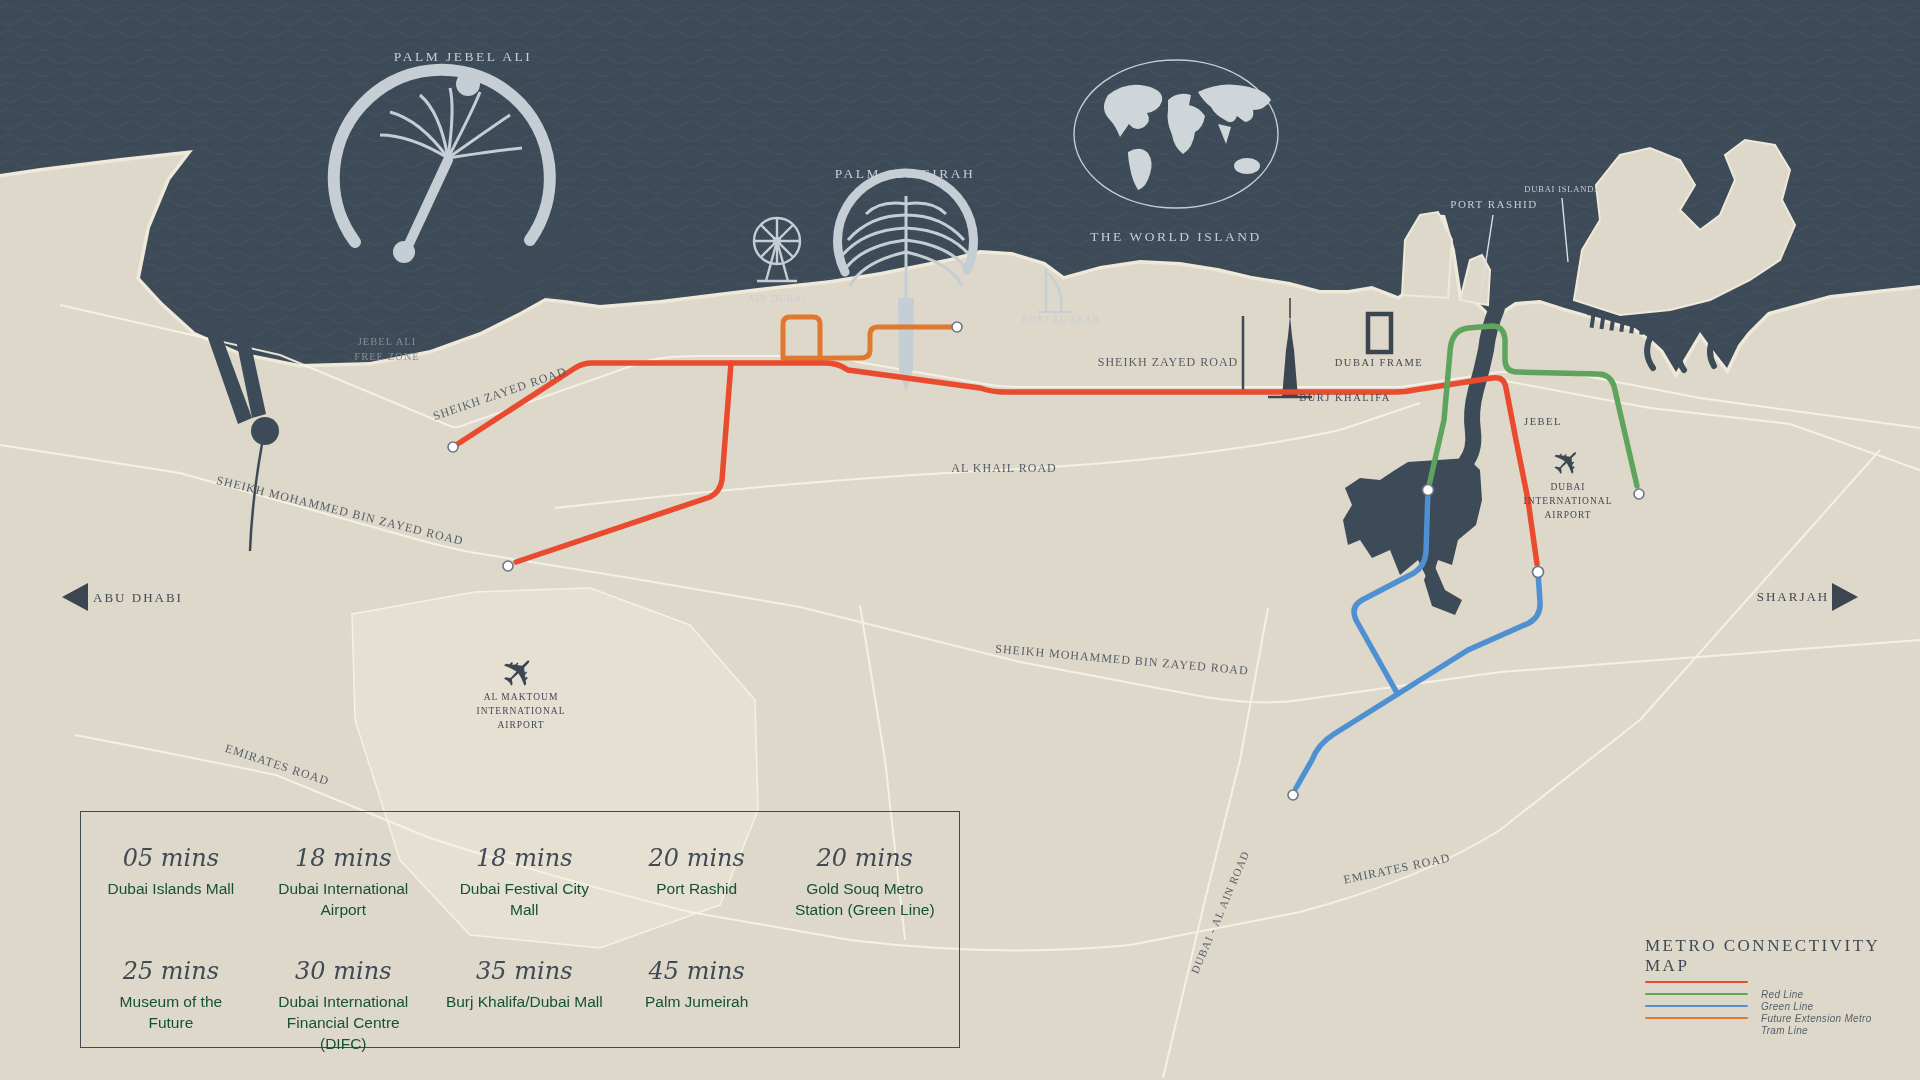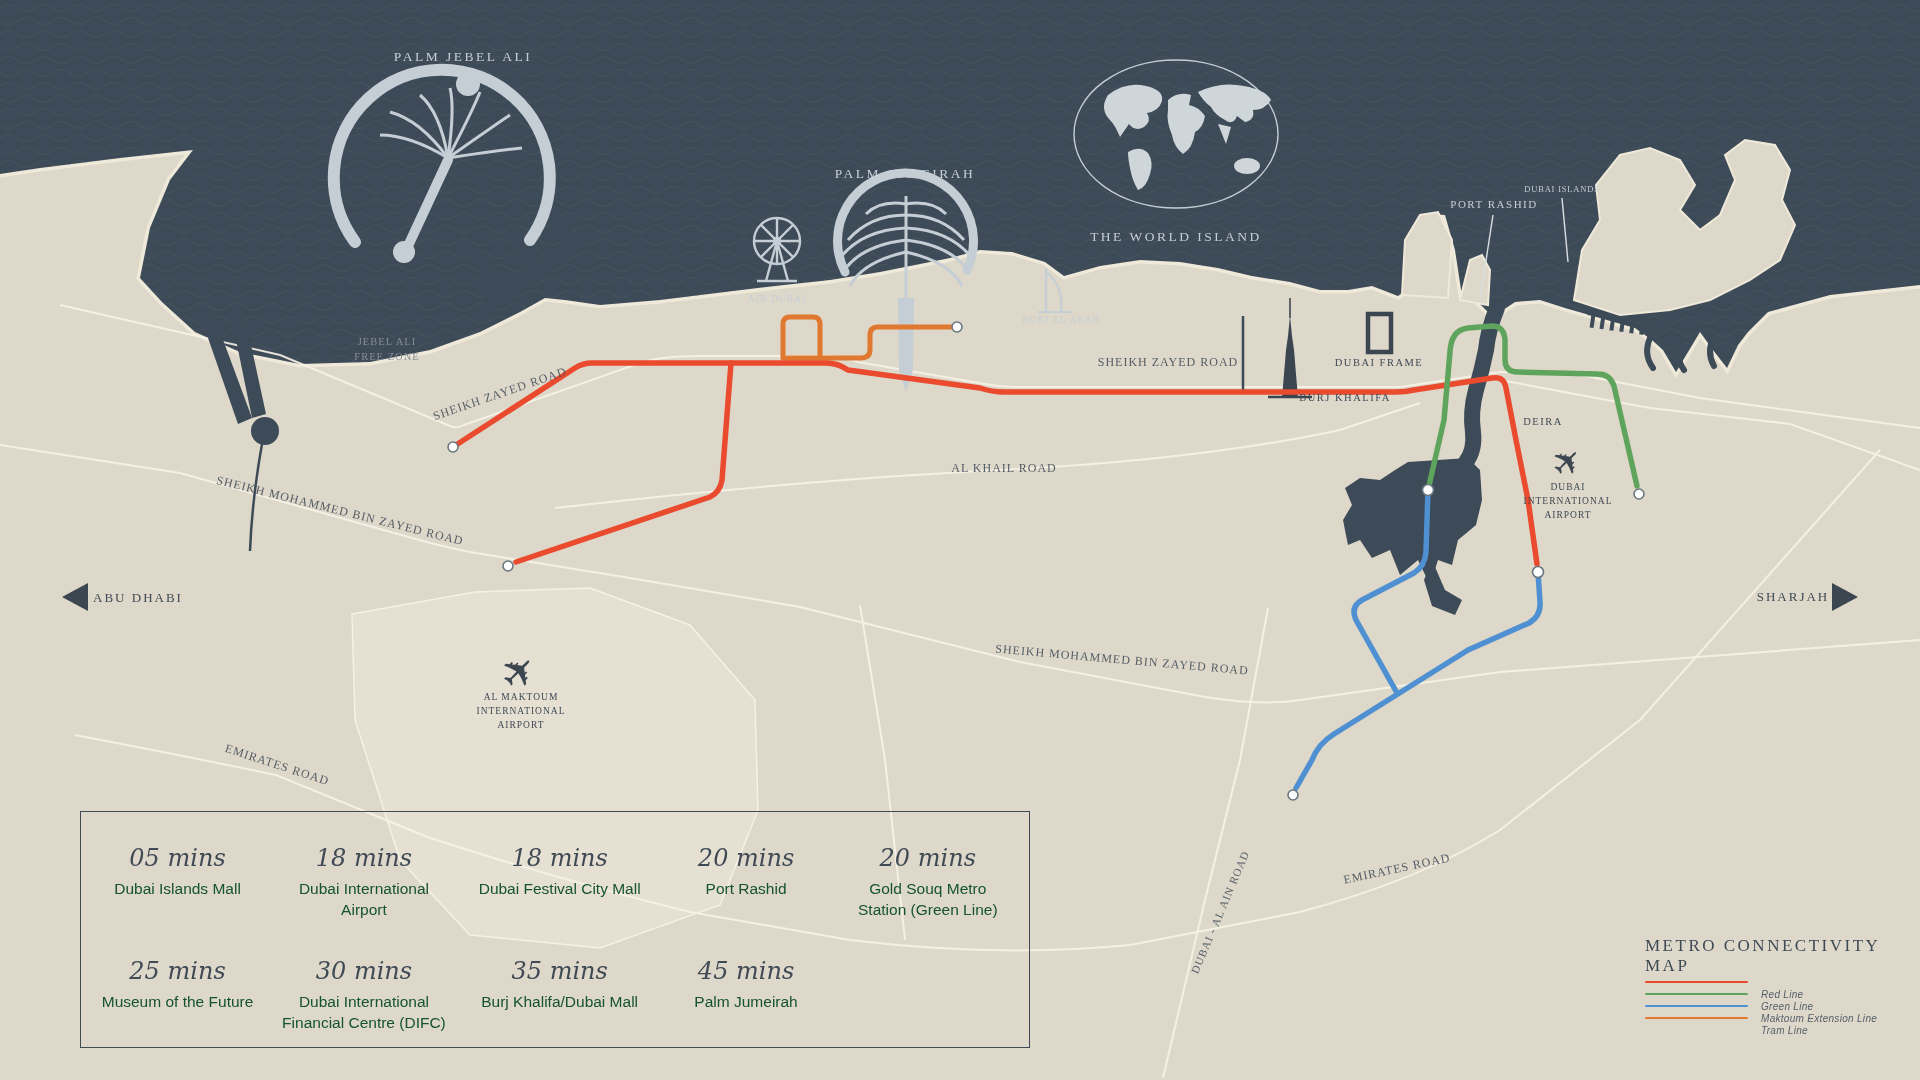--- a/index.html
+++ b/index.html
@@ -10,21 +10,21 @@
        color:#3f4a55;letter-spacing:1.5px;font-size:12px;text-align:center;}
   .lbl.multi{white-space:pre-line;line-height:1.45;}
   .sea-lbl{color:#c6ced5;}
   .big{font-size:13.5px;letter-spacing:2.5px;}
   .tiny{font-size:9.5px;letter-spacing:1px;}
   .road{font-size:12px;letter-spacing:1px;color:#46505b;opacity:.9;}
   .faded{color:#868d96;font-size:10.5px;letter-spacing:1px;}
   .plane{position:absolute;transform:translate(-50%,-50%) rotate(-45deg);
          color:#3c4651;font-family:"DejaVu Sans",sans-serif;}
   
-  #time-box{position:absolute;left:80px;top:811px;width:950px;height:237px;
+  #time-box{position:absolute;left:80px;top:811px;width:880px;height:237px;
             border:1.5px solid #3f4a55;box-sizing:border-box;
             display:grid;grid-template-columns:19% 21% 21% 19% 20%;
             align-content:start;row-gap:36px;padding:32px 8px 0 8px;}
   .tt-cell{text-align:center;padding:0 10px;}
   .tt-time{font-style:italic;font-size:24px;color:#3f4a55;margin-bottom:7px;
            font-family:"DejaVu Serif",serif;}
   .tt-label{font-family:"Liberation Sans",sans-serif;font-size:15.5px;
             color:#14532d;line-height:1.35;}
   
   #metro-legend{position:absolute;left:1645px;top:936px;width:260px;}
@@ -217,21 +217,21 @@
 <div class="lbl sea-lbl big" style="left:1176px;top:237px;">THE WORLD ISLAND</div>
 <div class="lbl sea-lbl tiny" style="left:777px;top:299px;">AIN DUBAI</div>
 <div class="lbl sea-lbl tiny" style="left:1061px;top:320px;">BURJ AL ARAB</div>
 <div class="lbl sea-lbl" style="left:1494px;top:204px;font-size:11px;">PORT RASHID</div>
 <div class="lbl sea-lbl" style="left:1562px;top:189px;font-size:8.5px;letter-spacing:.8px;">DUBAI ISLANDS</div>
 
 <div class="lbl multi faded" style="left:387px;top:349px;">JEBEL ALI
 FREE ZONE</div>
 <div class="lbl" style="left:1345px;top:397px;font-size:10.5px;">BURJ KHALIFA</div>
 <div class="lbl" style="left:1379px;top:362px;font-size:10.5px;">DUBAI FRAME</div>
-<div class="lbl" style="left:1543px;top:421px;font-size:10.5px;">DEIRA</div>
+<div class="lbl" style="left:1543px;top:421px;font-size:10.5px;">JEBEL</div>
 <div class="lbl multi" style="left:1568px;top:502px;font-size:9.5px;letter-spacing:1px;">DUBAI
 INTERNATIONAL
 AIRPORT</div>
 <div class="lbl multi" style="left:521px;top:712px;font-size:9.5px;letter-spacing:1px;">AL MAKTOUM
 INTERNATIONAL
 AIRPORT</div>
 
 <div class="lbl road" style="left:500px;top:394px;transform:translate(-50%,-50%) rotate(-19deg);">SHEIKH ZAYED ROAD</div>
 <div class="lbl road" style="left:1168px;top:362px;">SHEIKH ZAYED ROAD</div>
 <div class="lbl road" style="left:1004px;top:468px;">AL KHAIL ROAD</div>
@@ -291,21 +291,21 @@
   <div class="ml-row">
     <div class="ml-swatch" style="background-color: rgb(234, 74, 45);"></div>
     <div class="ml-label">Red Line</div>
   </div>
   <div class="ml-row">
     <div class="ml-swatch" style="background-color: rgb(95, 164, 92);"></div>
     <div class="ml-label">Green Line</div>
   </div>
   <div class="ml-row">
     <div class="ml-swatch" style="background-color: rgb(78, 144, 209);"></div>
-    <div class="ml-label">Maktoum Extension Line</div>
+    <div class="ml-label">Future Extension Metro</div>
   </div>
   <div class="ml-row">
     <div class="ml-swatch" style="background-color: rgb(224, 121, 47);"></div>
     <div class="ml-label">Tram Line</div>
   </div>
 </div>
 
 </div>
 
 </body></html>

